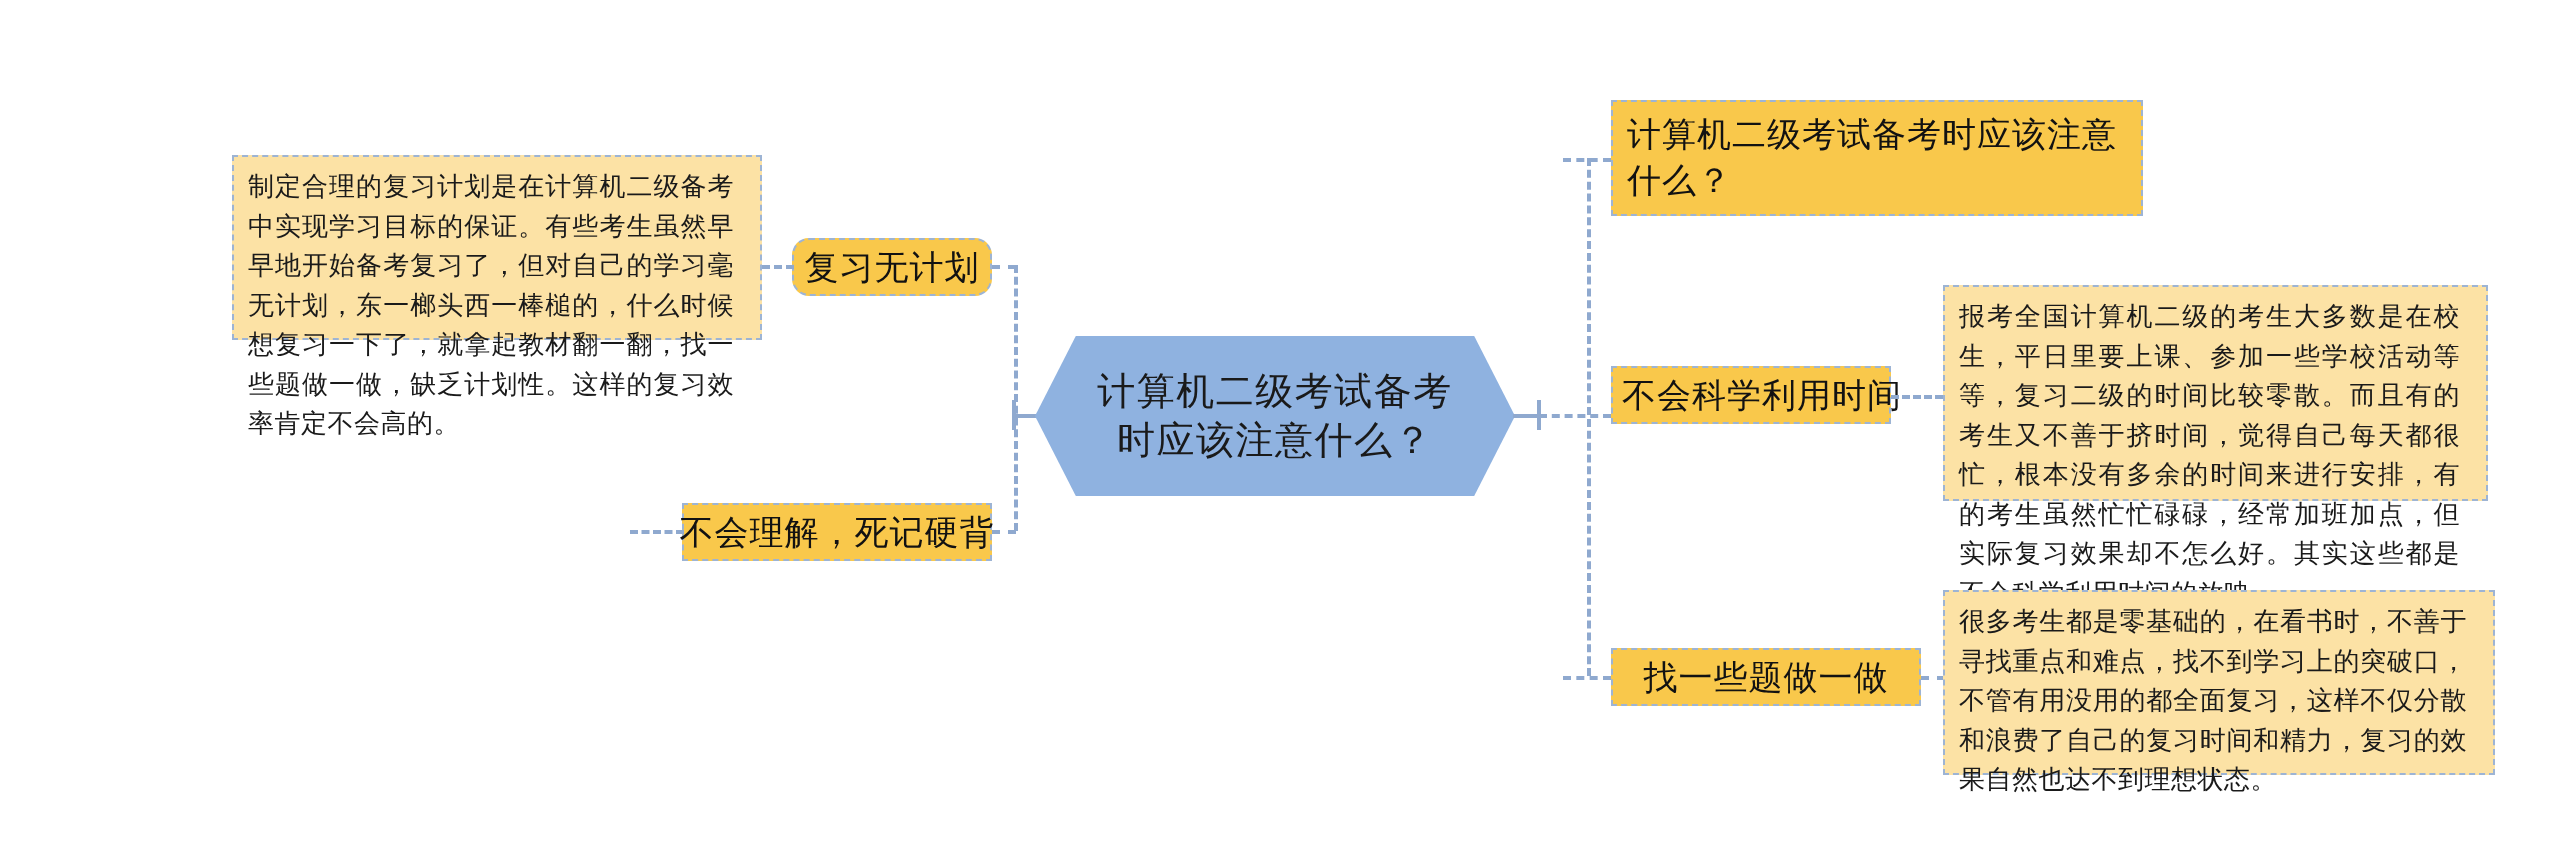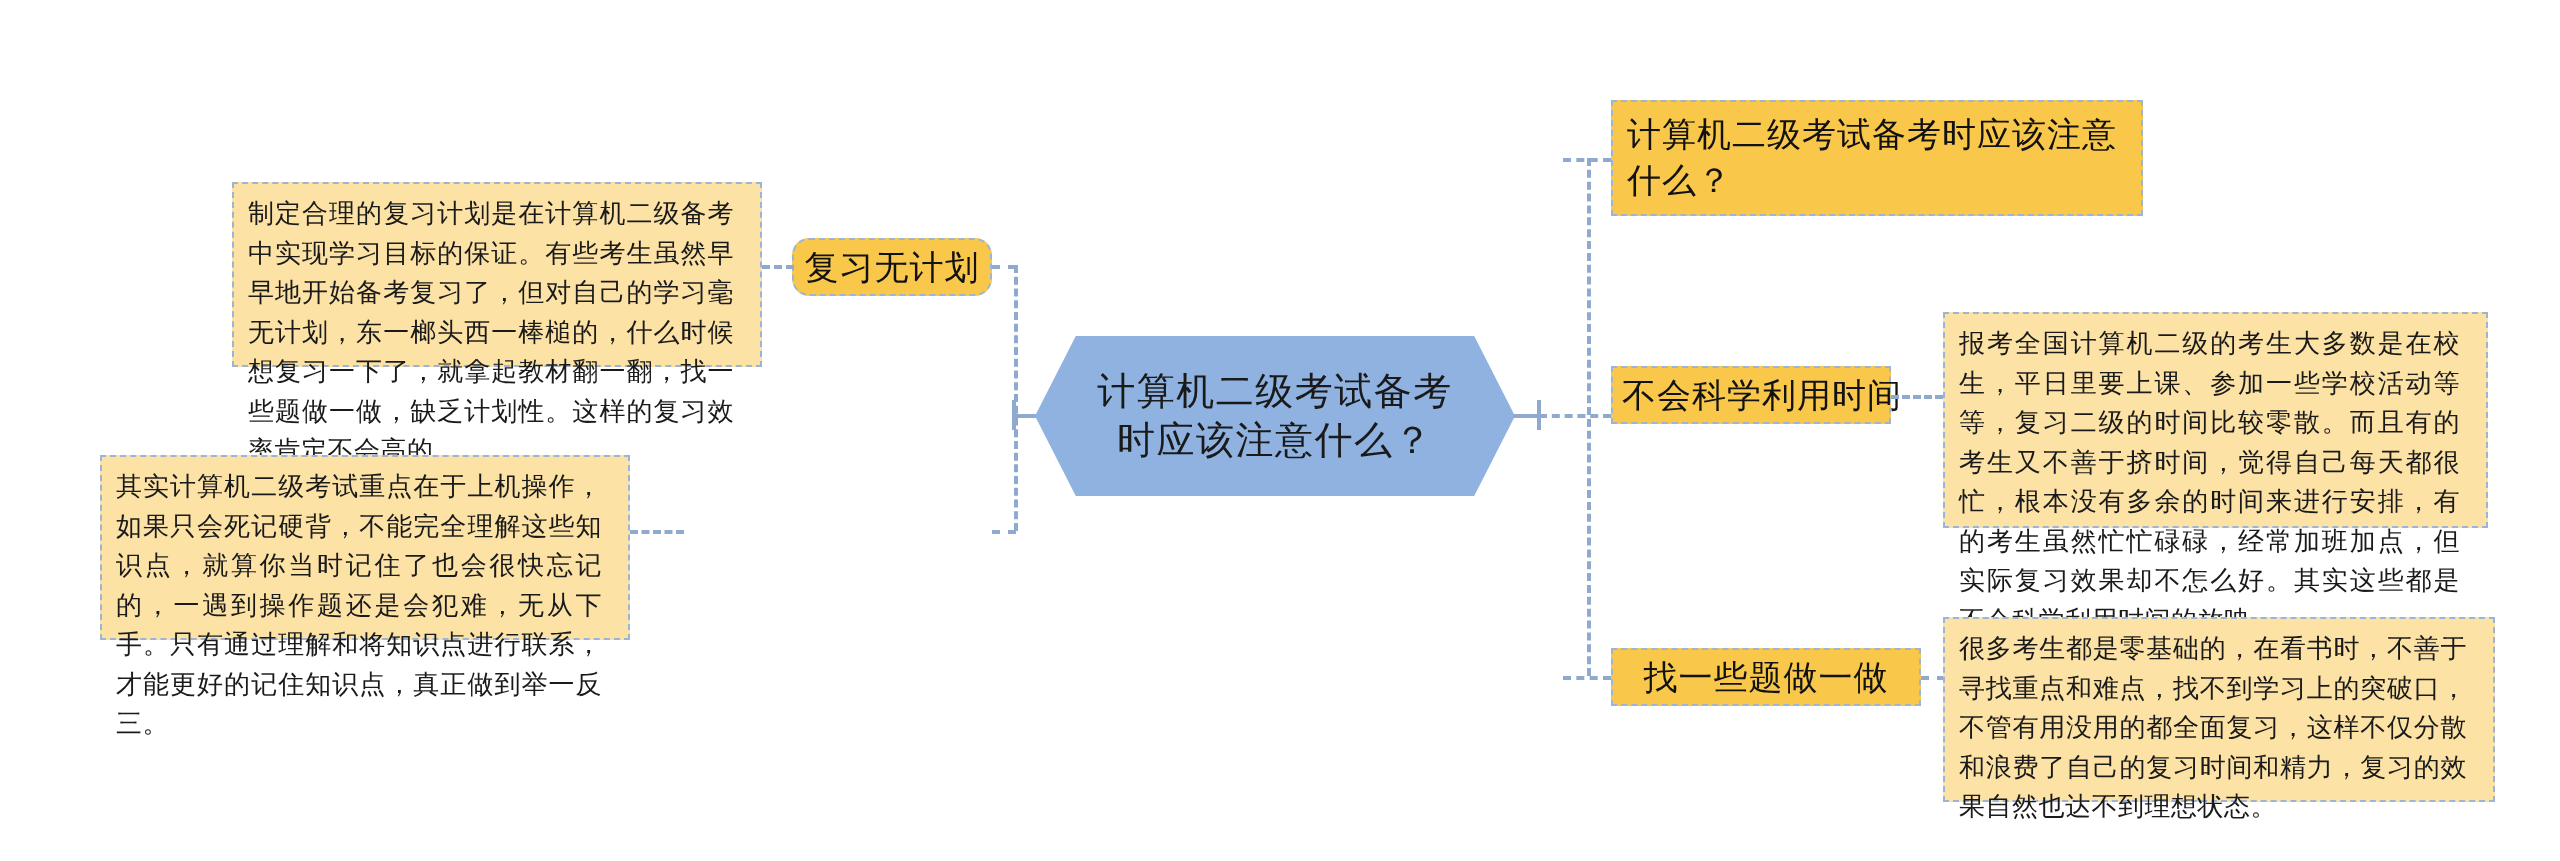--- a/index.html
+++ b/index.html
@@ -25,21 +25,20 @@
     background: #FCE2A5;
     border: 2px dashed #9DB4D4;
     color: #1a1a1a;
     font-size: 26px;
     line-height: 1.52;
     letter-spacing: 0.5px;
     padding: 10px 26px 12px 14px;
     text-align: justify;
     text-justify: inter-ideograph;
     white-space: normal;
-    margin-top: 27px;
   }
   .label {
     position: absolute;
     box-sizing: border-box;
     background: #F9C84B;
     border: 2px dashed #9DB4D4;
     color: #121212;
     font-size: 34px;
     line-height: 1;
     letter-spacing: 1px;
@@ -96,24 +95,24 @@
     border-left: 4px solid #8FA9CF;
   }
 </style>
 </head>
 <body>
 
 <div id="canvas">
 
   <div class="note" style="left:232px; top:155px; width:530px; height:185px;">制定合理的复习计划是在计算机二级备考中实现学习目标的保证。有些考生虽然早早地开始备考复习了，但对自己的学习毫无计划，东一榔头西一棒槌的，什么时候想复习一下了，就拿起教材翻一翻，找一些题做一做，缺乏计划性。这样的复习效率肯定不会高的。</div>
 
-  <div class="note" style="left:100px; top:428px; width:530px; height:185px;">其实计算机二级考试重点在于上机操作，如果只会死记硬背，不能完全理解这些知识点，就算你当时记住了也会很快忘记的，一遇到操作题还是会犯难，无从下手。只有通过理解和将知识点进行联系，才能更好的记住知识点，真正做到举一反三。</div>
 
   <div class="label" style="left:792px; top:238px; width:200px; height:58px;border-radius:17px;">复习无计划</div>
 
+  <div class="label" style="left:682px; top:503px; width:310px; height:58px;">不会理解，死记硬背</div>
 
   <div class="conn conn-h" style="left:762px; top:265px; width:32px;"></div>
   <div class="conn conn-h" style="left:630px; top:530px; width:54px;"></div>
 
   <div class="conn conn-v" style="left:1014px; top:265px; height:266px;"></div>
 
   <div class="conn conn-h" style="left:992px; top:265px; width:24px;"></div>
   <div class="conn conn-h" style="left:992px; top:530px; width:24px;"></div>
 
   <div class="conn conn-solid-h" style="left:1014px; top:414px; width:26px;"></div>

